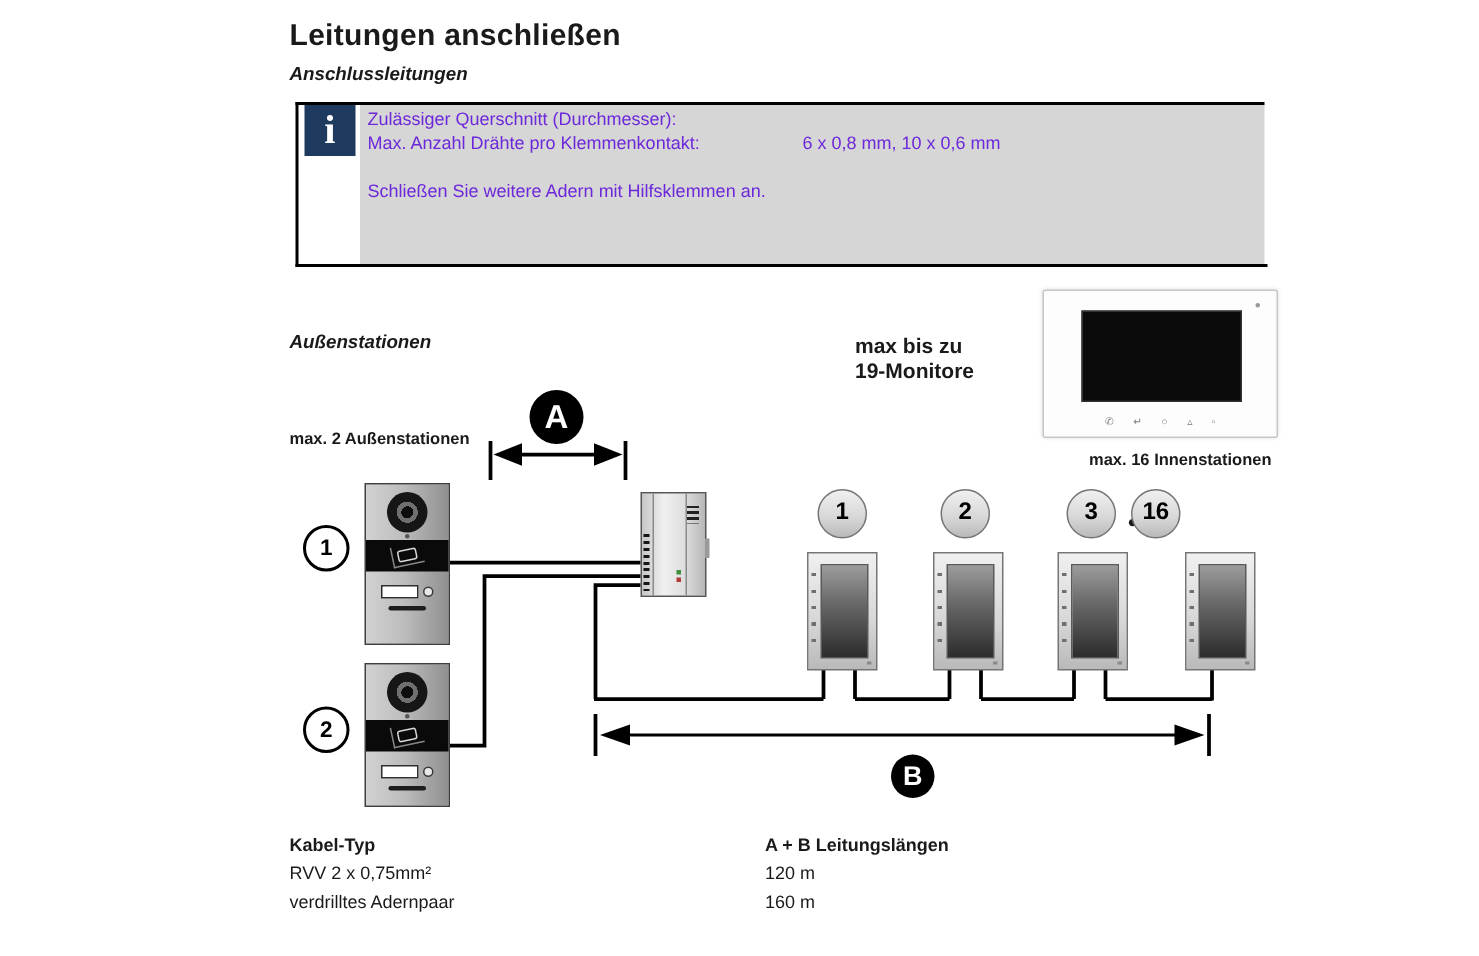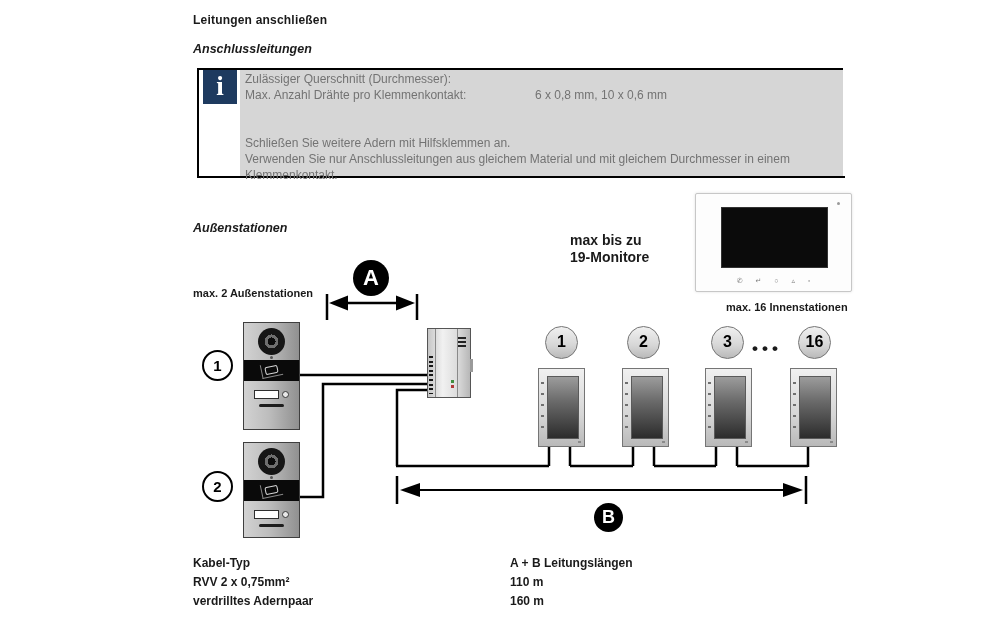--- a/index.html
+++ b/index.html
@@ -1,35 +1,35 @@
 <!DOCTYPE html>
 <html><head>
 <meta charset="utf-8">
 <style>
   * { margin:0; padding:0; box-sizing:border-box; }
   body { font-family:"Liberation Sans", sans-serif; background:#fff; color:#1a1a1a; }
   .page { position:relative; width:986px; height:637px; background:#ffffff; overflow:hidden; }
   .abs { position:absolute; }
 
   
-  .t-title { font-size:12px; font-weight:bold; letter-spacing:.2px; }
+  .t-title { font-size:20px; font-weight:bold; letter-spacing:.2px; }
   .t-sub   { font-size:12.5px; font-weight:bold; font-style:italic; }
 
   
   .rule-top    { left:197px; top:68px;  width:646px; height:2px; background:#000; }
   .rule-bottom { left:197px; top:176px; width:648px; height:2px; background:#000; }
   .rule-left   { left:197px; top:68px;  width:2px;  height:110px; background:#000; }
   .info-panel  { left:240px; top:70px;  width:603px; height:106px; background:#d6d6d6; }
   .info-icon   { left:203px; top:70px;  width:34px; height:34px; background:#1e3a5f;
                  color:#fff; font-family:"Liberation Serif", serif; font-weight:bold;
                  font-size:27px; text-align:center; line-height:32px; }
-  .info-text   { font-size:12px; line-height:16px; color:#737373; }
+  .info-text   { font-size:12px; line-height:16px; color:#6d28d9; }
   .info-label  { left:245px; width:290px; }
   .info-value  { left:535px; width:300px; }
-  .info-note   { left:245px; width:600px;margin-top:16px; }
+  .info-note   { left:245px; width:600px; }
   sup { font-size:8px; }
 
   
   .t-diag    { font-size:12.5px; font-weight:bold; font-style:italic; }
   .t-max     { font-size:14px; font-weight:bold; line-height:17px; }
   .t-small   { font-size:11px; font-weight:bold; }
 
   
   .badge { border:2px solid #000; border-radius:50%; background:#fff; text-align:center;
            font-weight:bold; color:#000; }
@@ -82,21 +82,21 @@
   .product { left:695px; top:193px; width:157px; height:99px; background:#fdfdfd;
              border:1px solid #c7c7c7; border-radius:2px; box-shadow:0 0 3px rgba(0,0,0,.12); }
   .pscreen { position:absolute; left:25px; top:13px; width:107px; height:61px; background:#0b0b0b;
              border:1px solid #333; }
   .pdot { position:absolute; right:11px; top:8px; width:3px; height:3px; border-radius:50%; background:#9a9a9a; }
   .picons { position:absolute; left:0; bottom:6px; width:100%; text-align:center;
             font-size:7px; color:#7d7d7d; word-spacing:11px; }
 
   
   .t-foot-h { font-size:12px; font-weight:bold; }
-  .t-foot   { font-size:12px;font-weight:bold; }
+  .t-foot   { font-size:12px; }
 </style>
 </head>
 <body>
 
 <div class="page">
 
   <div class="abs t-title" style="left:193px; top:13px;">Leitungen anschließen</div>
   <div class="abs t-sub" style="left:193px; top:42px;">Anschlussleitungen</div>
 
   <div class="abs info-panel"></div>
@@ -106,25 +106,24 @@
   <div class="abs info-icon">
     <span>i</span>
   </div>
 
   <div class="abs info-text info-label" style="top:71px;">Zulässiger Querschnitt (Durchmesser):</div>
 
   <div class="abs info-text info-label" style="top:87px;">Max. Anzahl Drähte pro Klemmenkontakt:</div>
   <div class="abs info-text info-value" style="top:87px;">6 x 0,8 mm, 10 x 0,6 mm</div>
 
   <p class="abs info-text info-note" style="top:119px;">Schließen Sie weitere Adern mit Hilfsklemmen an.</p>
-  <p class="abs info-text info-note" style="top:135px;">Verwenden Sie nur Anschlussleitungen aus gleichem Material und mit gleichem Durchmesser in einem Klemmenkontakt.</p>
 
   <div class="abs t-diag" style="left:193px; top:221px;">Außenstationen</div>
 
-  <div class="abs t-max" style="left:570px; top:232px;">
+  <div class="abs t-max" style="left:570px; top:222px;">
     <div>max bis zu</div>
     <div>19-Monitore</div>
   </div>
 
   <div class="abs t-small" style="left:193px; top:287px;">max. 2 Außenstationen</div>
   <div class="abs t-small" style="left:726px; top:301px;">max. 16 Innenstationen</div>
 
   <div class="abs product">
     <div class="pscreen"></div>
     <div class="pdot"></div>
@@ -192,21 +191,21 @@
     <div class="conn"></div>
     <div class="led-g"></div>
     <div class="led-r"></div>
     <div class="notch"></div>
   </div>
 
   <div class="abs badge mon" style="left:545px; top:326px;">1</div>
   <div class="abs badge mon" style="left:627px; top:326px;">2</div>
   <div class="abs badge mon" style="left:711px; top:326px;">3</div>
   <div class="abs dots" style="left:752px; top:339px;">•••</div>
-  <div class="abs badge mon" style="left:798px; top:326px;">16</div>
+  <div class="abs badge mon" style="left:754px; top:326px;">16</div>
 
   <div class="abs mon" style="left:538px; top:368px;">
     <div class="mstrip"></div>
     <div class="mscreen"></div>
     <div class="mdot"></div>
   </div>
   <div class="abs mon" style="left:622px; top:368px;">
     <div class="mstrip"></div>
     <div class="mscreen"></div>
     <div class="mdot"></div>
@@ -218,17 +217,17 @@
   </div>
   <div class="abs mon" style="left:790px; top:368px;">
     <div class="mstrip"></div>
     <div class="mscreen"></div>
     <div class="mdot"></div>
   </div>
 
   <div class="abs t-foot-h" style="left:193px; top:556px;">Kabel-Typ</div>
   <div class="abs t-foot-h" style="left:510px; top:556px;">A + B Leitungslängen</div>
   <div class="abs t-foot" style="left:193px; top:575px;">RVV 2 x 0,75mm²</div>
-  <div class="abs t-foot" style="left:510px; top:575px;">110 m</div>
+  <div class="abs t-foot" style="left:510px; top:575px;">120 m</div>
   <div class="abs t-foot" style="left:193px; top:594px;">verdrilltes Adernpaar</div>
   <div class="abs t-foot" style="left:510px; top:594px;">160 m</div>
 
 </div>
 
 </body></html>

